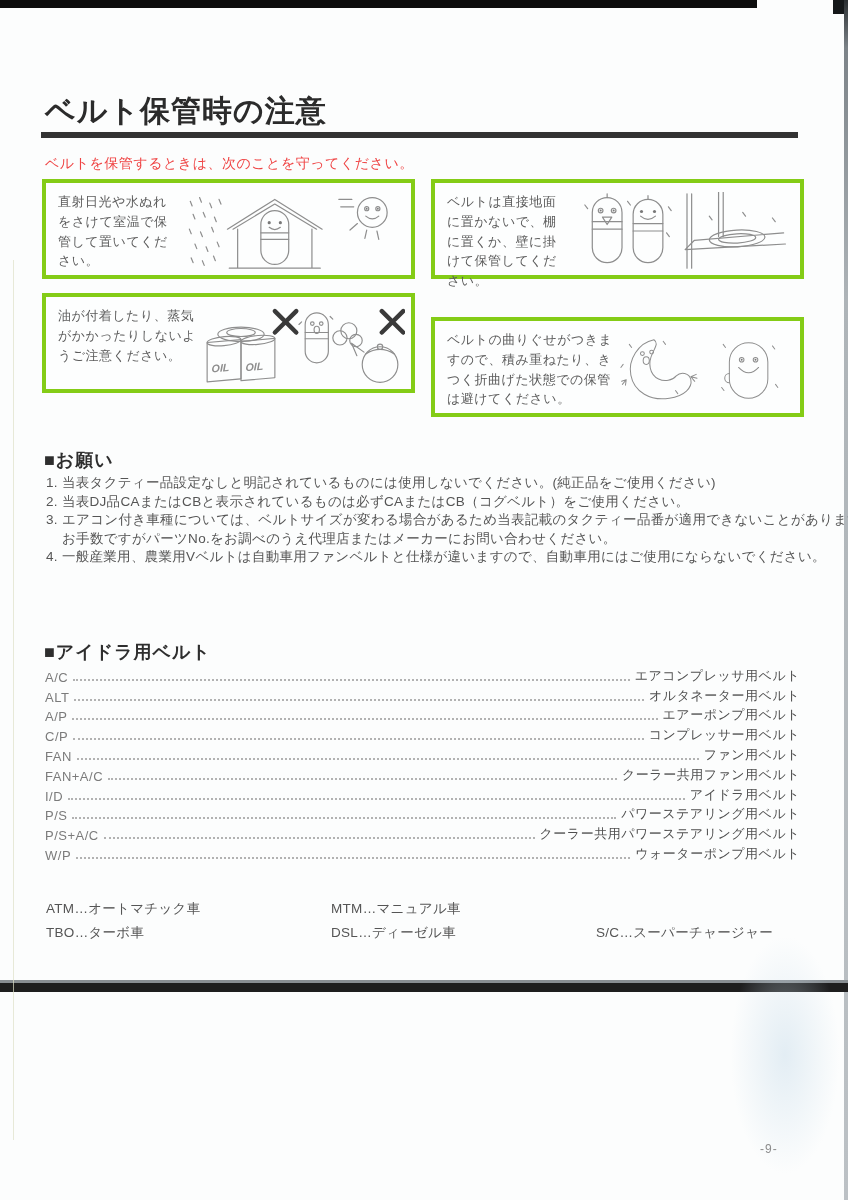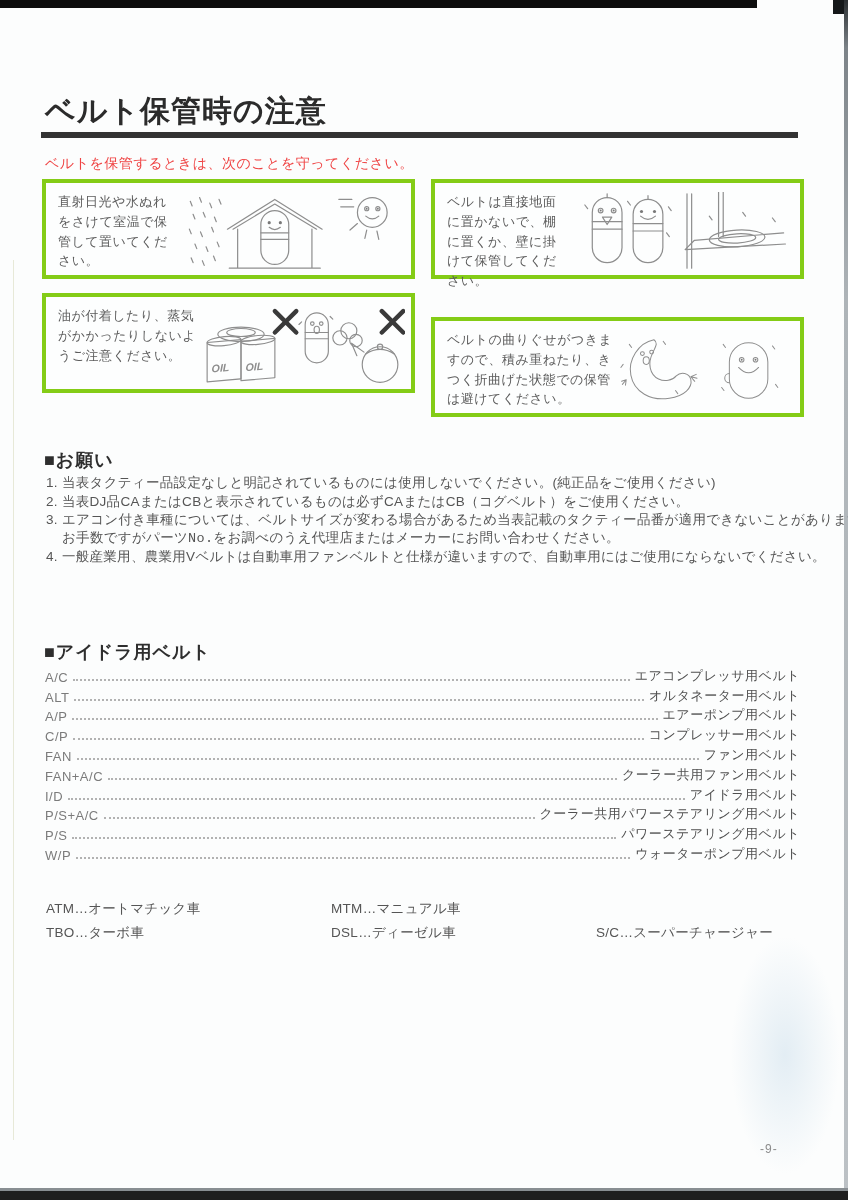--- a/index.html
+++ b/index.html
@@ -1,21 +1,21 @@
 <!DOCTYPE html>
 <html><head>
 <meta charset="utf-8">
 <style>
   * { margin:0; padding:0; box-sizing:border-box; }
   html,body { width:848px; height:1200px; }
   body {
     font-family:"Liberation Sans","DejaVu Sans",sans-serif;
     background:#fcfdfd; color:#3d3d3d; overflow:hidden;
   }
-  .page { position:relative; width:848px; height:1200px; background:#fcfdfd; }
+  .page { position:relative; width:848px; height:992px; background:#fcfdfd; }
 
   
   .edge-top { position:absolute; left:0; top:0; width:757px; height:8px; background:#0d0d0d; }
   .edge-top-right { position:absolute; right:0; top:0; width:15px; height:14px; background:#15181a; }
   .edge-right { position:absolute; right:0; top:0; width:4px; height:1200px;
     background:linear-gradient(180deg,#2a2e31 0%,#7c8388 4%,#aeb4b8 25%,#bcc1c5 100%); }
   .edge-bottom { position:absolute; left:0; bottom:0; width:848px; height:12px;
     background:#1e1e1e; border-top:3px solid #888e92; }
   .fold-line { position:absolute; left:13px; top:260px; width:1px; height:880px; background:rgba(222,224,200,.7); }
   .scan-tint { position:absolute; right:8px; top:935px; width:110px; height:240px;
@@ -43,21 +43,21 @@
   .dot { fill:#787878; stroke:none; }
   .xmark { stroke:#3a3a3a; stroke-width:5; fill:none; stroke-linecap:round; }
   .oil-text { font-size:12px; font-style:italic; fill:#8e8e8e; font-weight:bold; }
 
   .sec-heading { position:absolute; font-size:18px; font-weight:bold; color:#2e2e2e; letter-spacing:1px; }
   .h-onegai { left:44px; top:448px; }
   .h-abbrev { left:44px; top:640px; }
 
   .onegai-list { position:absolute; left:46px; top:474px; width:760px; }
   .onegai-list p { font-size:13.5px; color:#555; line-height:18.6px; letter-spacing:.3px; white-space:nowrap; }
-  .onegai-list p.indent { padding-left:16px;font-family:Liberation Mono, monospace; }
+  .onegai-list p.indent { padding-left:16px; }
 
   .abbrev-list { position:absolute; left:45px; top:666px; width:755px; }
   .abbrev-row { display:flex; align-items:flex-end; height:19.8px; font-size:13px; }
   .abbrev-row .code { color:#7b7b7b; letter-spacing:.5px; padding-bottom:1px; }
   .abbrev-row .leader { flex:1; border-bottom:2px dotted #b2b2b2; margin:0 5px 5px 5px; }
   .abbrev-row .desc { color:#4f4f4f; letter-spacing:.5px; padding-bottom:1px; }
 
   .vehicle-codes { position:absolute; left:46px; top:897px; width:730px; display:flex;align-items:flex-end; }
   .vehicle-codes .vcol { display:flex; flex-direction:column; }
   .vehicle-codes .vcol1 { width:285px; }
@@ -231,28 +231,28 @@
       <span class="code">FAN+A/C</span>
       <span class="leader"></span>
       <span class="desc">クーラー共用ファン用ベルト</span>
     </div>
     <div class="abbrev-row">
       <span class="code">I/D</span>
       <span class="leader"></span>
       <span class="desc">アイドラ用ベルト</span>
     </div>
     <div class="abbrev-row">
+      <span class="code">P/S</span>
+      <span class="leader"></span>
+      <span class="desc">パワーステアリング用ベルト</span>
+    </div>
+    <div class="abbrev-row">
       <span class="code">P/S+A/C</span>
       <span class="leader"></span>
       <span class="desc">クーラー共用パワーステアリング用ベルト</span>
-    </div>
-    <div class="abbrev-row">
-      <span class="code">P/S</span>
-      <span class="leader"></span>
-      <span class="desc">パワーステアリング用ベルト</span>
     </div>
     <div class="abbrev-row">
       <span class="code">W/P</span>
       <span class="leader"></span>
       <span class="desc">ウォーターポンプ用ベルト</span>
     </div>
   </div>
 
   <div class="vehicle-codes">
     <div class="vcol vcol1">

